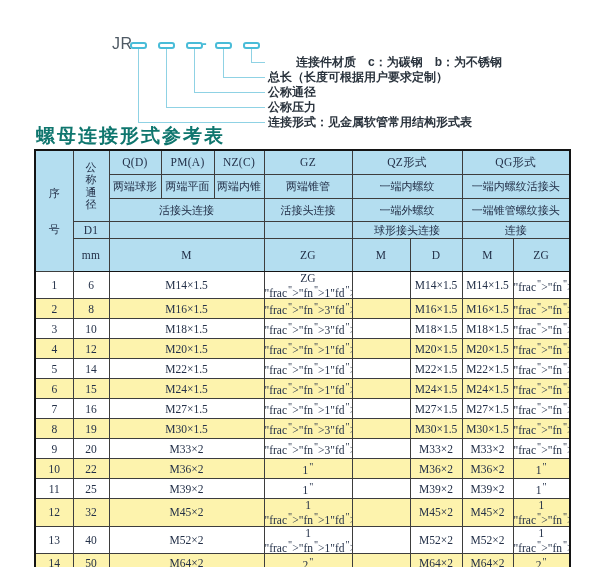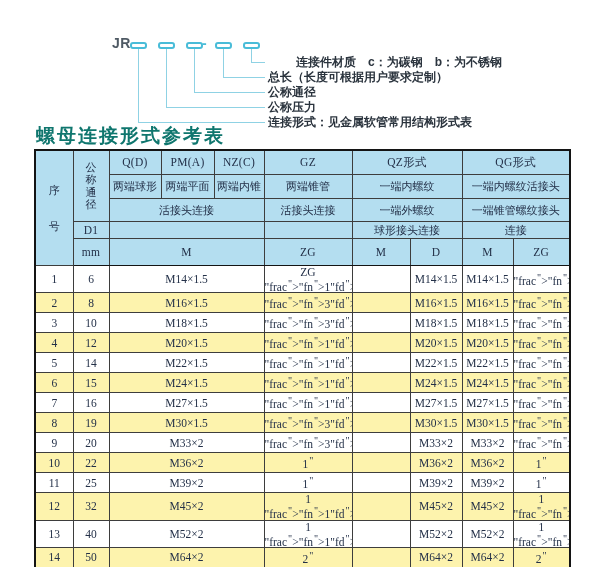--- a/index.html
+++ b/index.html
@@ -10,21 +10,21 @@
   .page{position:absolute;inset:0;overflow:hidden;}
 
   
   .diagram{position:absolute;inset:0;}
   .diagram-title{
     position:absolute;left:116px;top:15px;font-size:12px;font-weight:700;
     color:#2c3640;letter-spacing:.5px;white-space:nowrap;
   }
   .star{color:#2b9fd4;margin-right:1px;font-size:11px;}
   .jr{
-    position:absolute;left:112px;top:35px;font-size:14px;font-weight:700;
+    position:absolute;left:112px;top:35px;font-size:16px;font-weight:400;
     color:#4f5a64;letter-spacing:.5px;
   }
   .code-box{
     position:absolute;top:42px;width:17px;height:7px;background:#fff;
     border:2px solid #49bcd8;border-radius:3px;box-sizing:border-box;
   }
   .code-dash{
     position:absolute;left:202px;top:35px;color:#49bcd8;
     font-weight:700;font-size:14px;
   }
@@ -53,21 +53,21 @@
   }
   table.ref td{
     border:1px solid #3d3d3d;text-align:center;vertical-align:middle;
     padding:0;overflow:hidden;
   }
   thead td{background:#b4def0;font-size:11px;line-height:12px;}
   thead tr:nth-child(1){height:24px}
   thead tr:nth-child(2){height:24px}
   thead tr:nth-child(3){height:23px}
   thead tr:nth-child(4){height:17px}
-  thead tr:nth-child(5){height:27px}
+  thead tr:nth-child(5){height:33px}
   thead tr:nth-child(5) td{border-bottom:1.5px solid #141414;}
   thead td.code{font-size:11.5px;letter-spacing:.3px;}
   tbody tr{height:20px;}
   tbody td{font-size:11.5px;background:#fff;}
   tbody tr.zebra td{background:#fdf3ad;}
 
   .vtext div{line-height:12.5px;}
   td.spread div{line-height:36px;}
   .inch{font-size:10px;vertical-align:3.5px;margin-left:1px;}
 </style>

